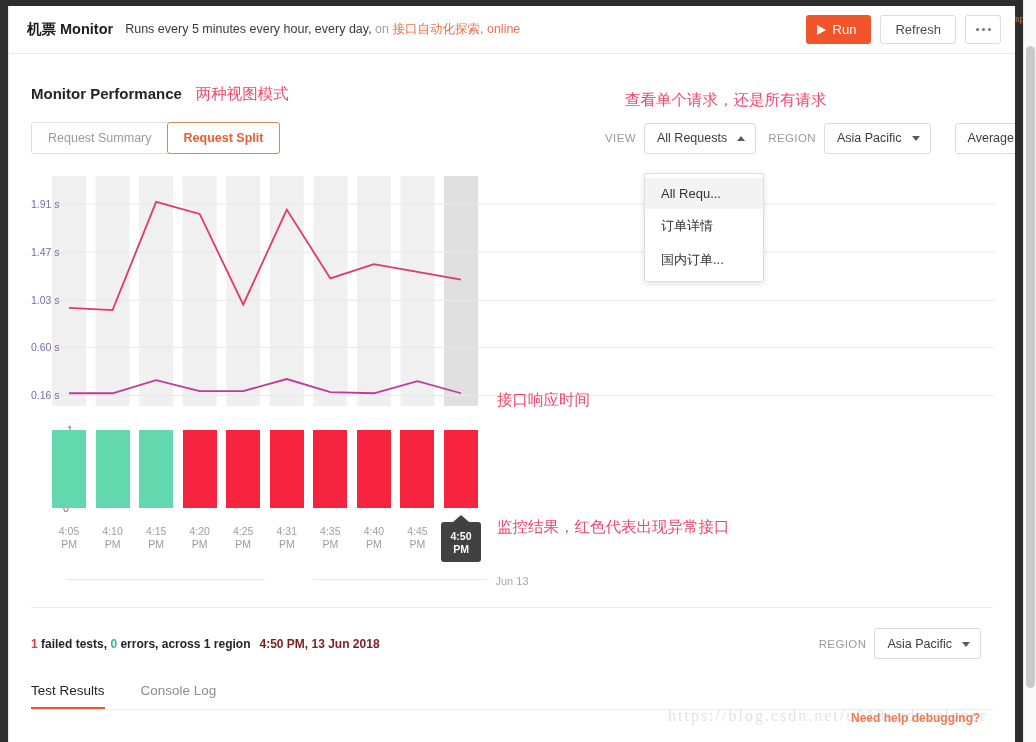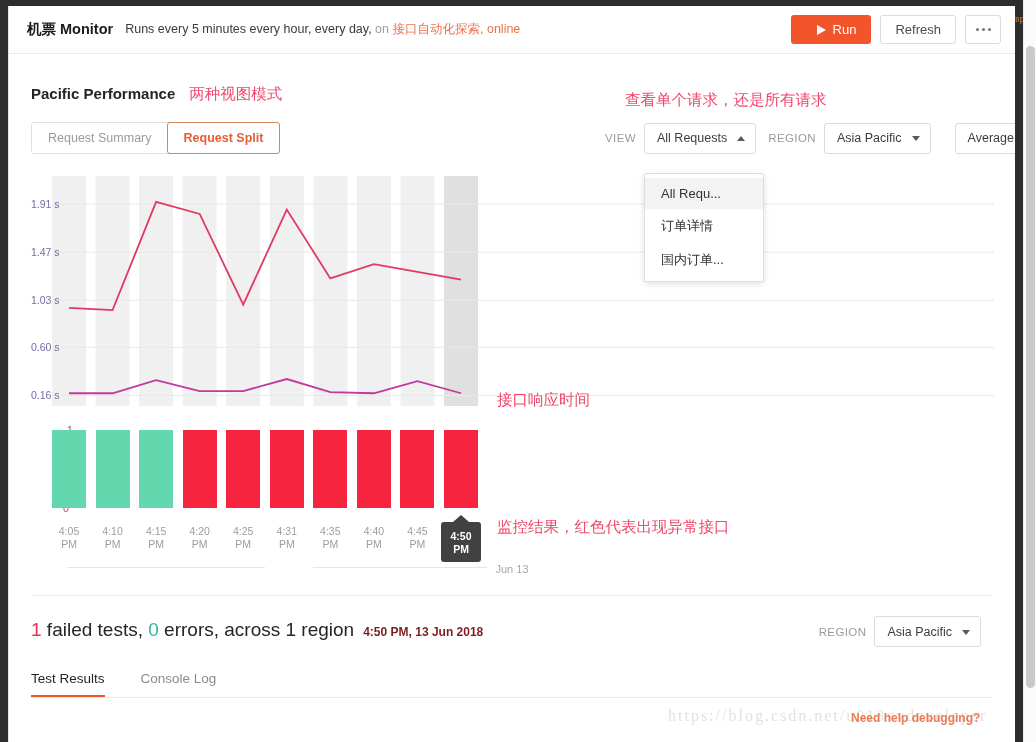--- a/index.html
+++ b/index.html
@@ -66,21 +66,21 @@
     display: flex;
     align-items: center;
     gap: 9px;
   }
   .btn-run {
     background: #f2542c;
     color: #fff;
     border: none;
     border-radius: 3px;
     height: 29px;
-    padding: 0 15px 0 26px;
+    padding: 0 15px 0 11px;
     font-size: 13px;
     display: flex;
     align-items: center;
     gap: 7px;
     cursor: pointer;
   }
   .play-tri {
     width: 0; height: 0;
     border-left: 9px solid #fff;
     border-top: 5.5px solid transparent;
@@ -282,21 +282,21 @@
     position: absolute;
     top: -7px; left: 50%;
     margin-left: -8px;
     width: 0; height: 0;
     border-left: 8px solid transparent;
     border-right: 8px solid transparent;
     border-bottom: 7px solid #414141;
   }
   .date-div {
     position: relative;
-    margin-top: 4px;
+    margin-top: 16px;
     text-align: center;
     height: 16px;
   }
   .date-div .line {
     position: absolute;
     top: 8px; height: 1px; background: #e6e6e6;
   }
   .date-div span {
     position: relative;
     font-size: 11px;
@@ -314,22 +314,22 @@
 
   
   .hr { height: 1px; background: #ececec; margin-top: 20px; }
   .summary-row {
     display: flex;
     align-items: baseline;
     padding-top: 20px;
     position: relative;
   }
   .summary-main {
-    font-size: 19px;
-    font-weight: normal;
+    font-size: 12px;
+    font-weight: bold;
     color: #262626;
   }
   .summary-main .red { color: #e8334a; }
   .summary-main .green { color: #2fb998; }
   .summary-time {
     font-size: 12px;
     color: #7f1d1d;
     margin-left: 9px;
     font-weight: bold;
   }
@@ -432,21 +432,21 @@
         <i></i>
         <i></i>
         <i></i>
       </div>
     </div>
   </div>
 
   <div class="content">
 
     <div class="perf-row">
-      <div class="perf-title">Pacific Performance</div>
+      <div class="perf-title">Monitor Performance</div>
       <div class="annot">两种视图模式</div>
     </div>
 
     <div class="controls-row">
       <div class="seg">
         <div class="seg-item">Request Summary</div>
         <div class="seg-item active">Request Split</div>
       </div>
 
       <div class="annot-inline" style="left:594px; top:-32px;">查看单个请求，还是所有请求</div>

